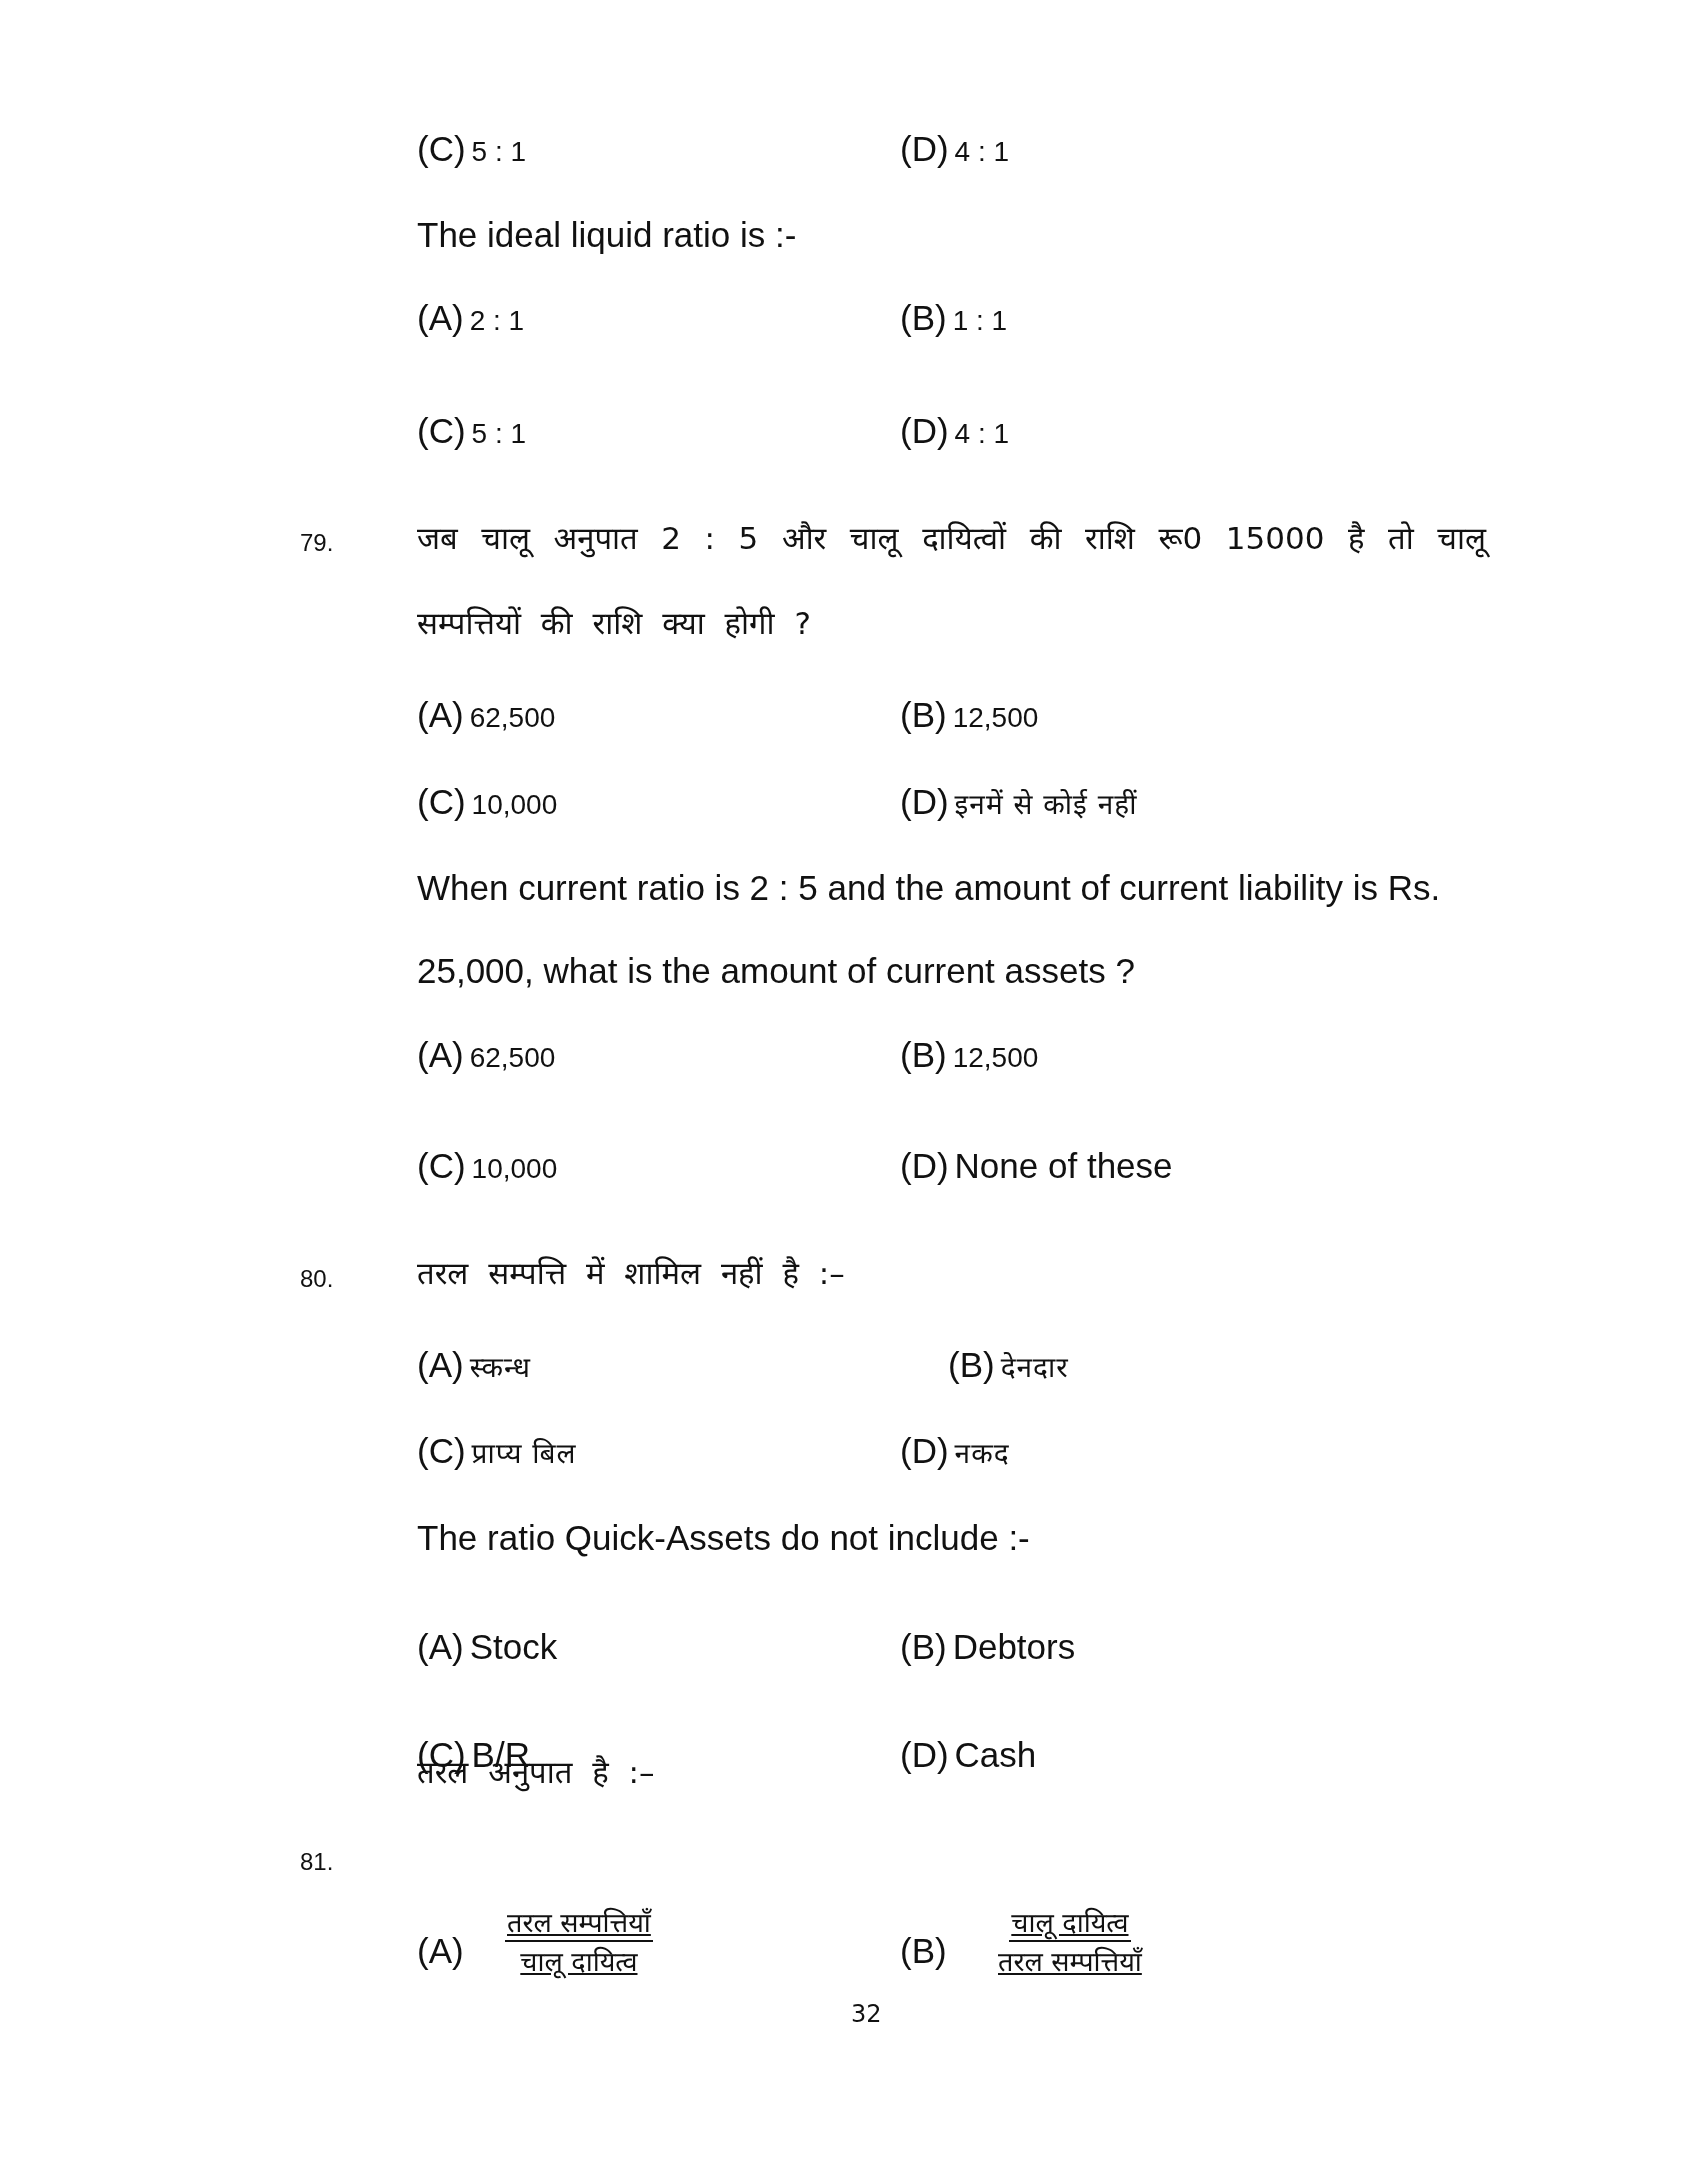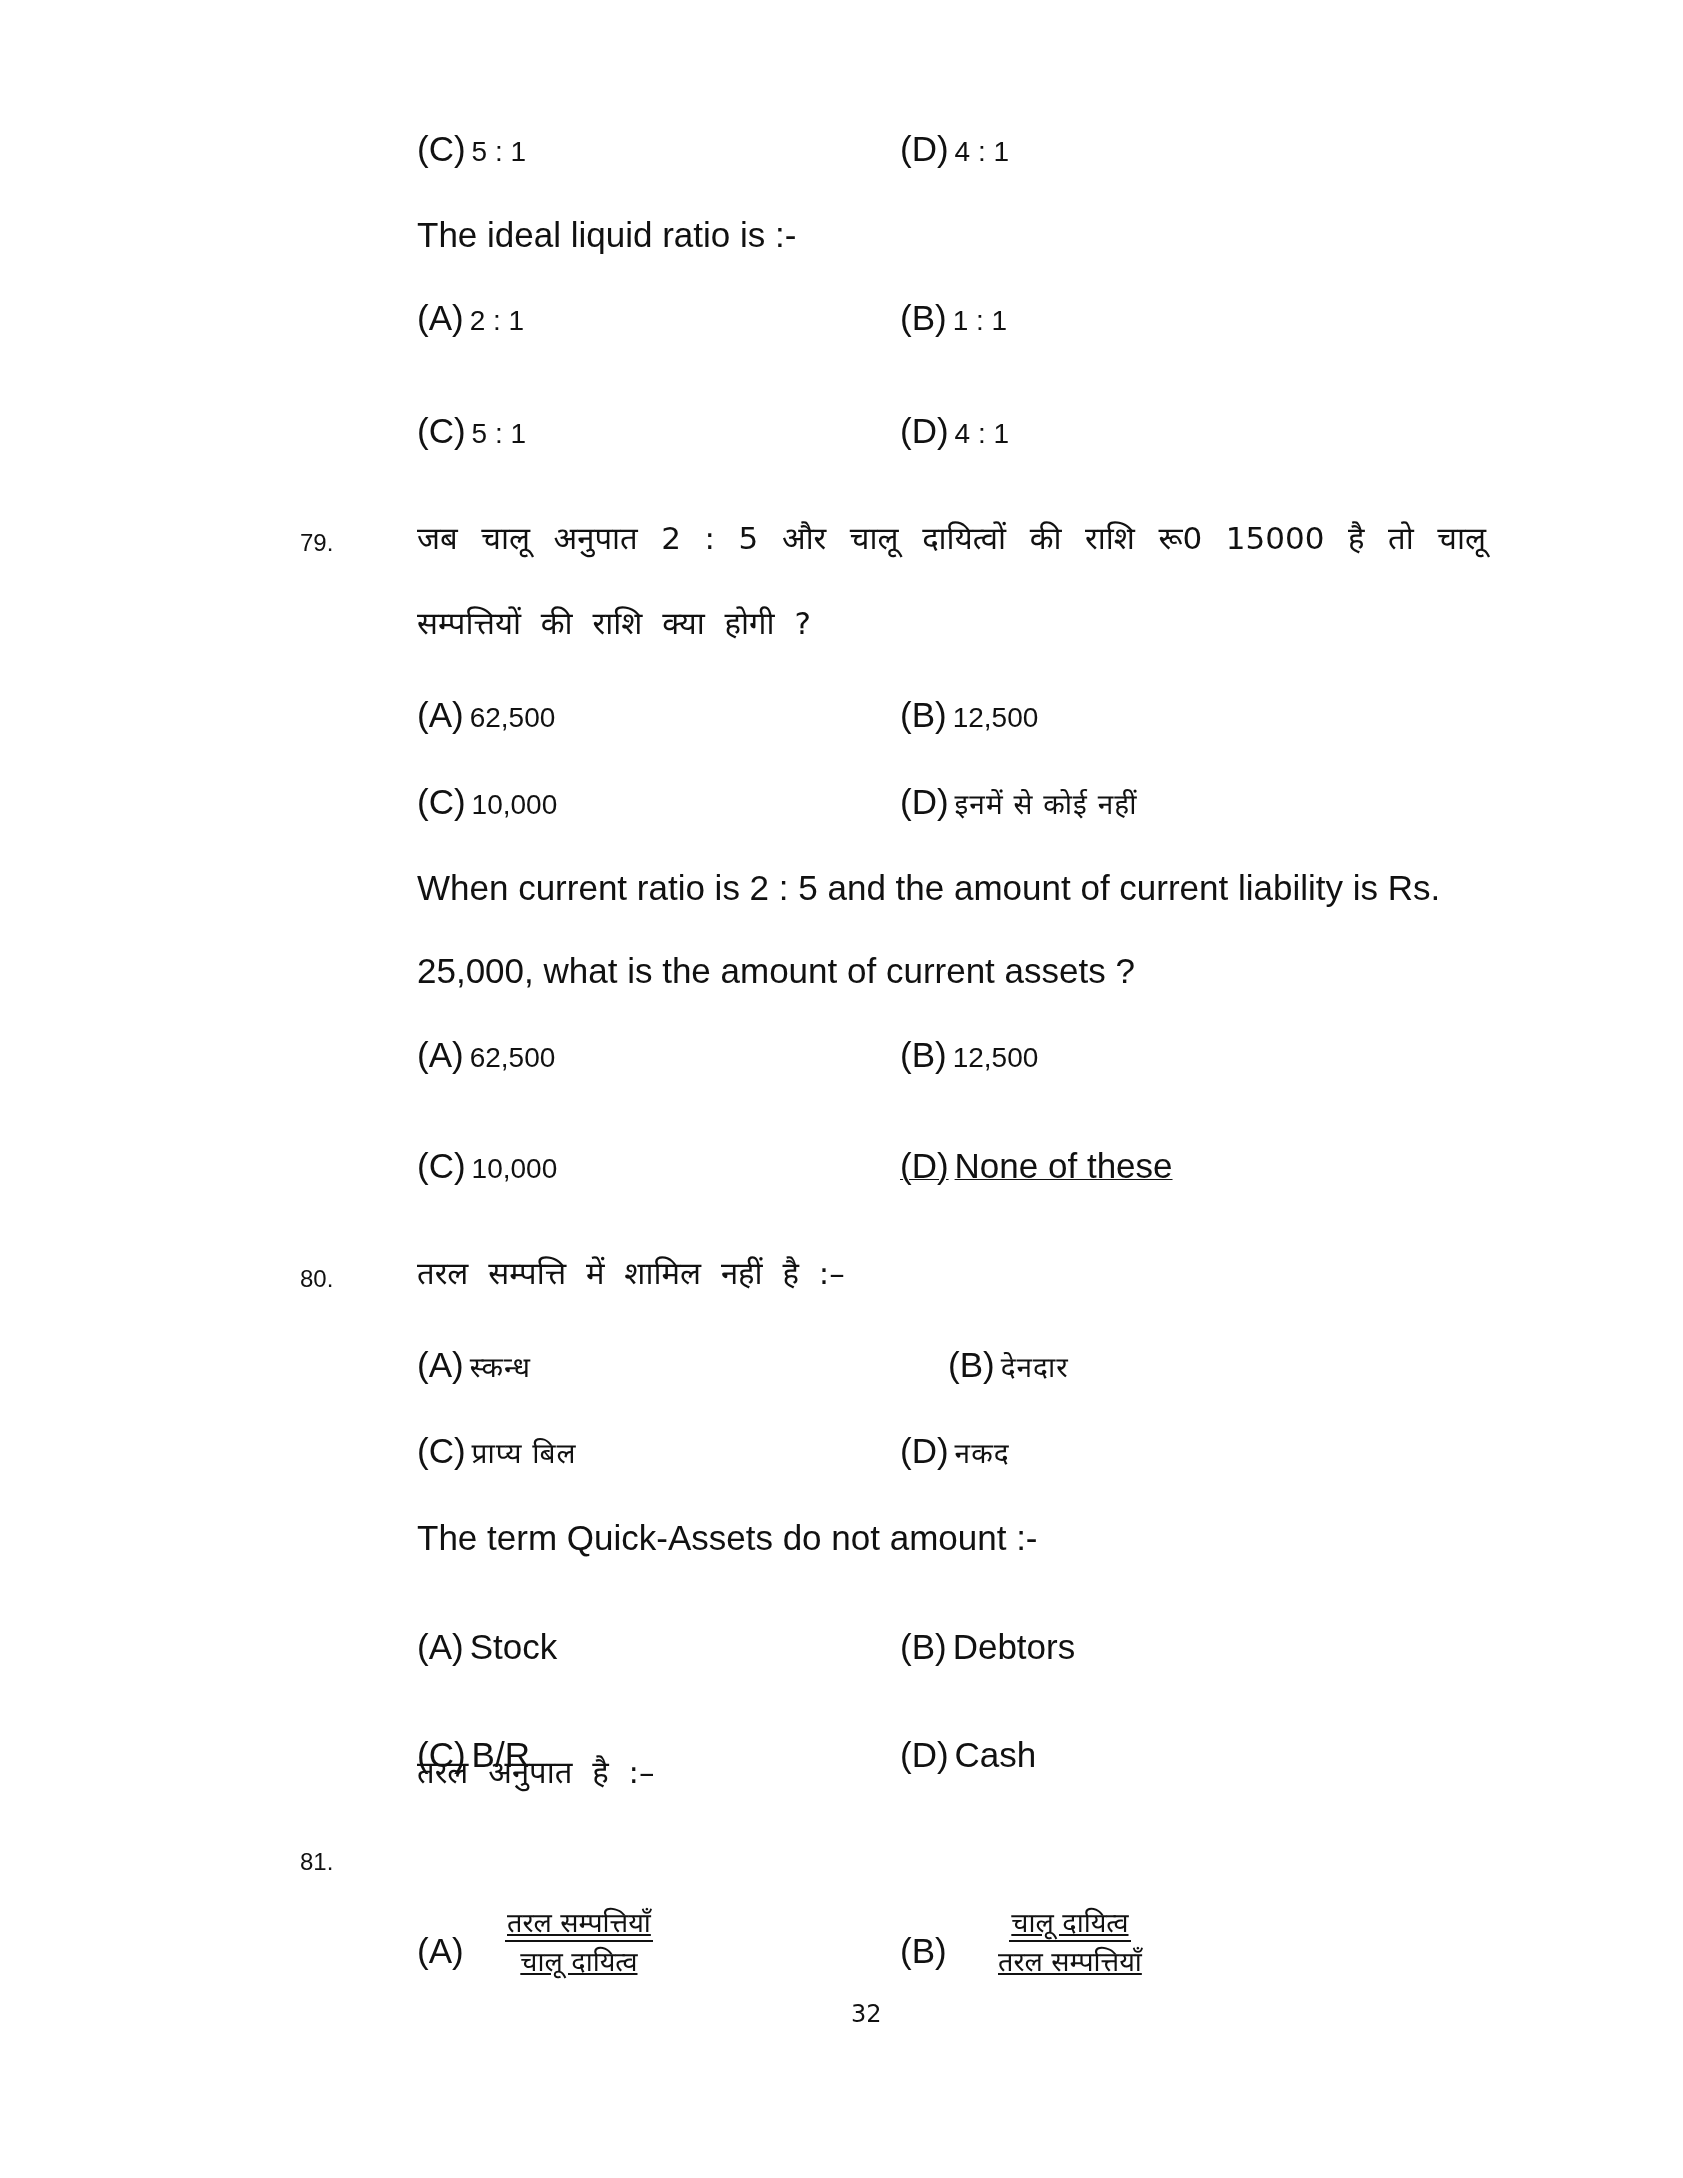--- a/index.html
+++ b/index.html
@@ -68,41 +68,41 @@
 
 <div class="abs opt" style="left:417px; top:1037px;">
   <span class="lbl">(A)</span><span class="val">62,500</span>
 </div>
 <div class="abs opt" style="left:900px; top:1037px;">
   <span class="lbl">(B)</span><span class="val">12,500</span>
 </div>
 <div class="abs opt" style="left:417px; top:1148px;">
   <span class="lbl">(C)</span><span class="val">10,000</span>
 </div>
-<div class="abs opt" style="left:900px; top:1148px;text-decoration:underline;">
+<div class="abs opt" style="left:900px; top:1148px;">
   <span class="lbl">(D)</span><span class="val big">None of these</span>
 </div>
 
 <div class="abs qnum" style="left:300px; top:1232px;margin-top:35px;">80.</div>
 <div class="abs hi-q" style="left:417px; top:1258px;">तरल सम्पत्ति में शामिल नहीं है :–</div>
 
 <div class="abs opt" style="left:417px; top:1347px;">
   <span class="lbl">(A)</span><span class="val hi">स्कन्ध</span>
 </div>
 <div class="abs opt" style="left:948px; top:1347px;">
   <span class="lbl">(B)</span><span class="val hi">देनदार</span>
 </div>
 <div class="abs opt" style="left:417px; top:1433px;">
   <span class="lbl">(C)</span><span class="val hi">प्राप्य बिल</span>
 </div>
 <div class="abs opt" style="left:900px; top:1433px;">
   <span class="lbl">(D)</span><span class="val hi">नकद</span>
 </div>
 
-<div class="abs big" style="left:417px; top:1520px;">The term Quick-Assets do not amount :-</div>
+<div class="abs big" style="left:417px; top:1520px;">The ratio Quick-Assets do not include :-</div>
 
 <div class="abs opt" style="left:417px; top:1629px;">
   <span class="lbl">(A)</span><span class="val big">Stock</span>
 </div>
 <div class="abs opt" style="left:900px; top:1629px;">
   <span class="lbl">(B)</span><span class="val big">Debtors</span>
 </div>
 <div class="abs opt" style="left:417px; top:1737px;">
   <span class="lbl">(C)</span><span class="val big">B/R</span>
 </div>

